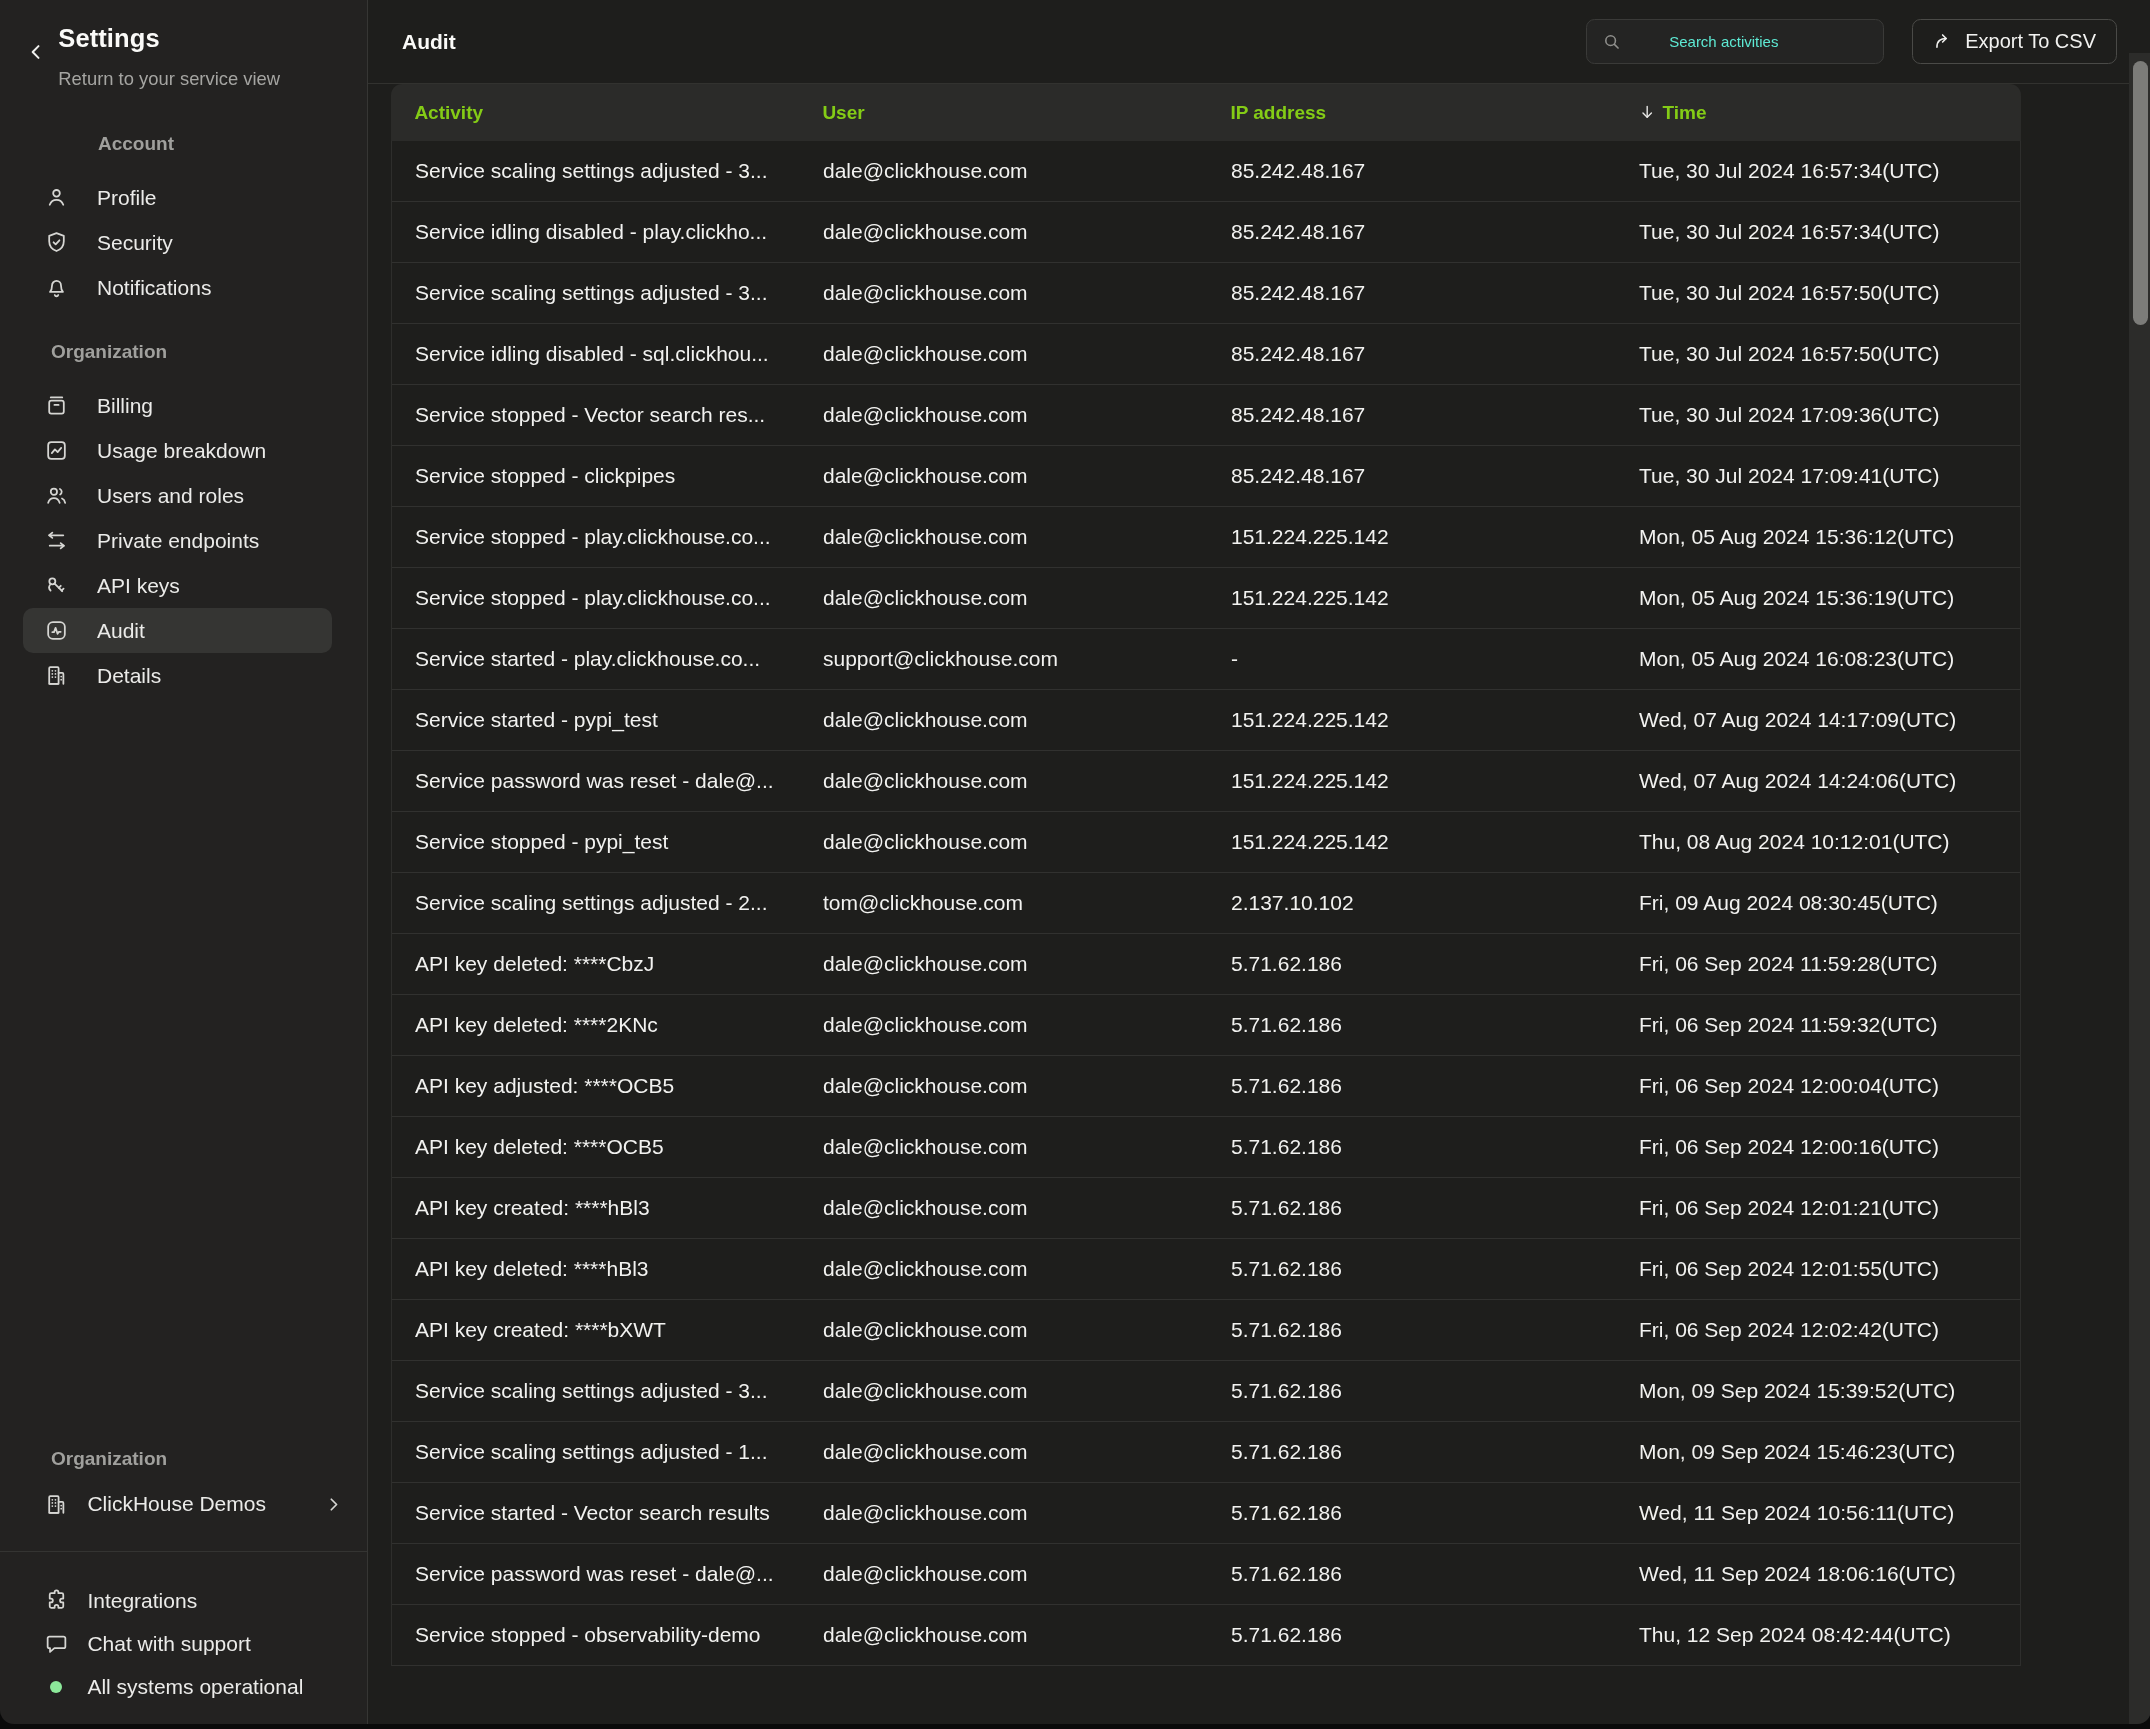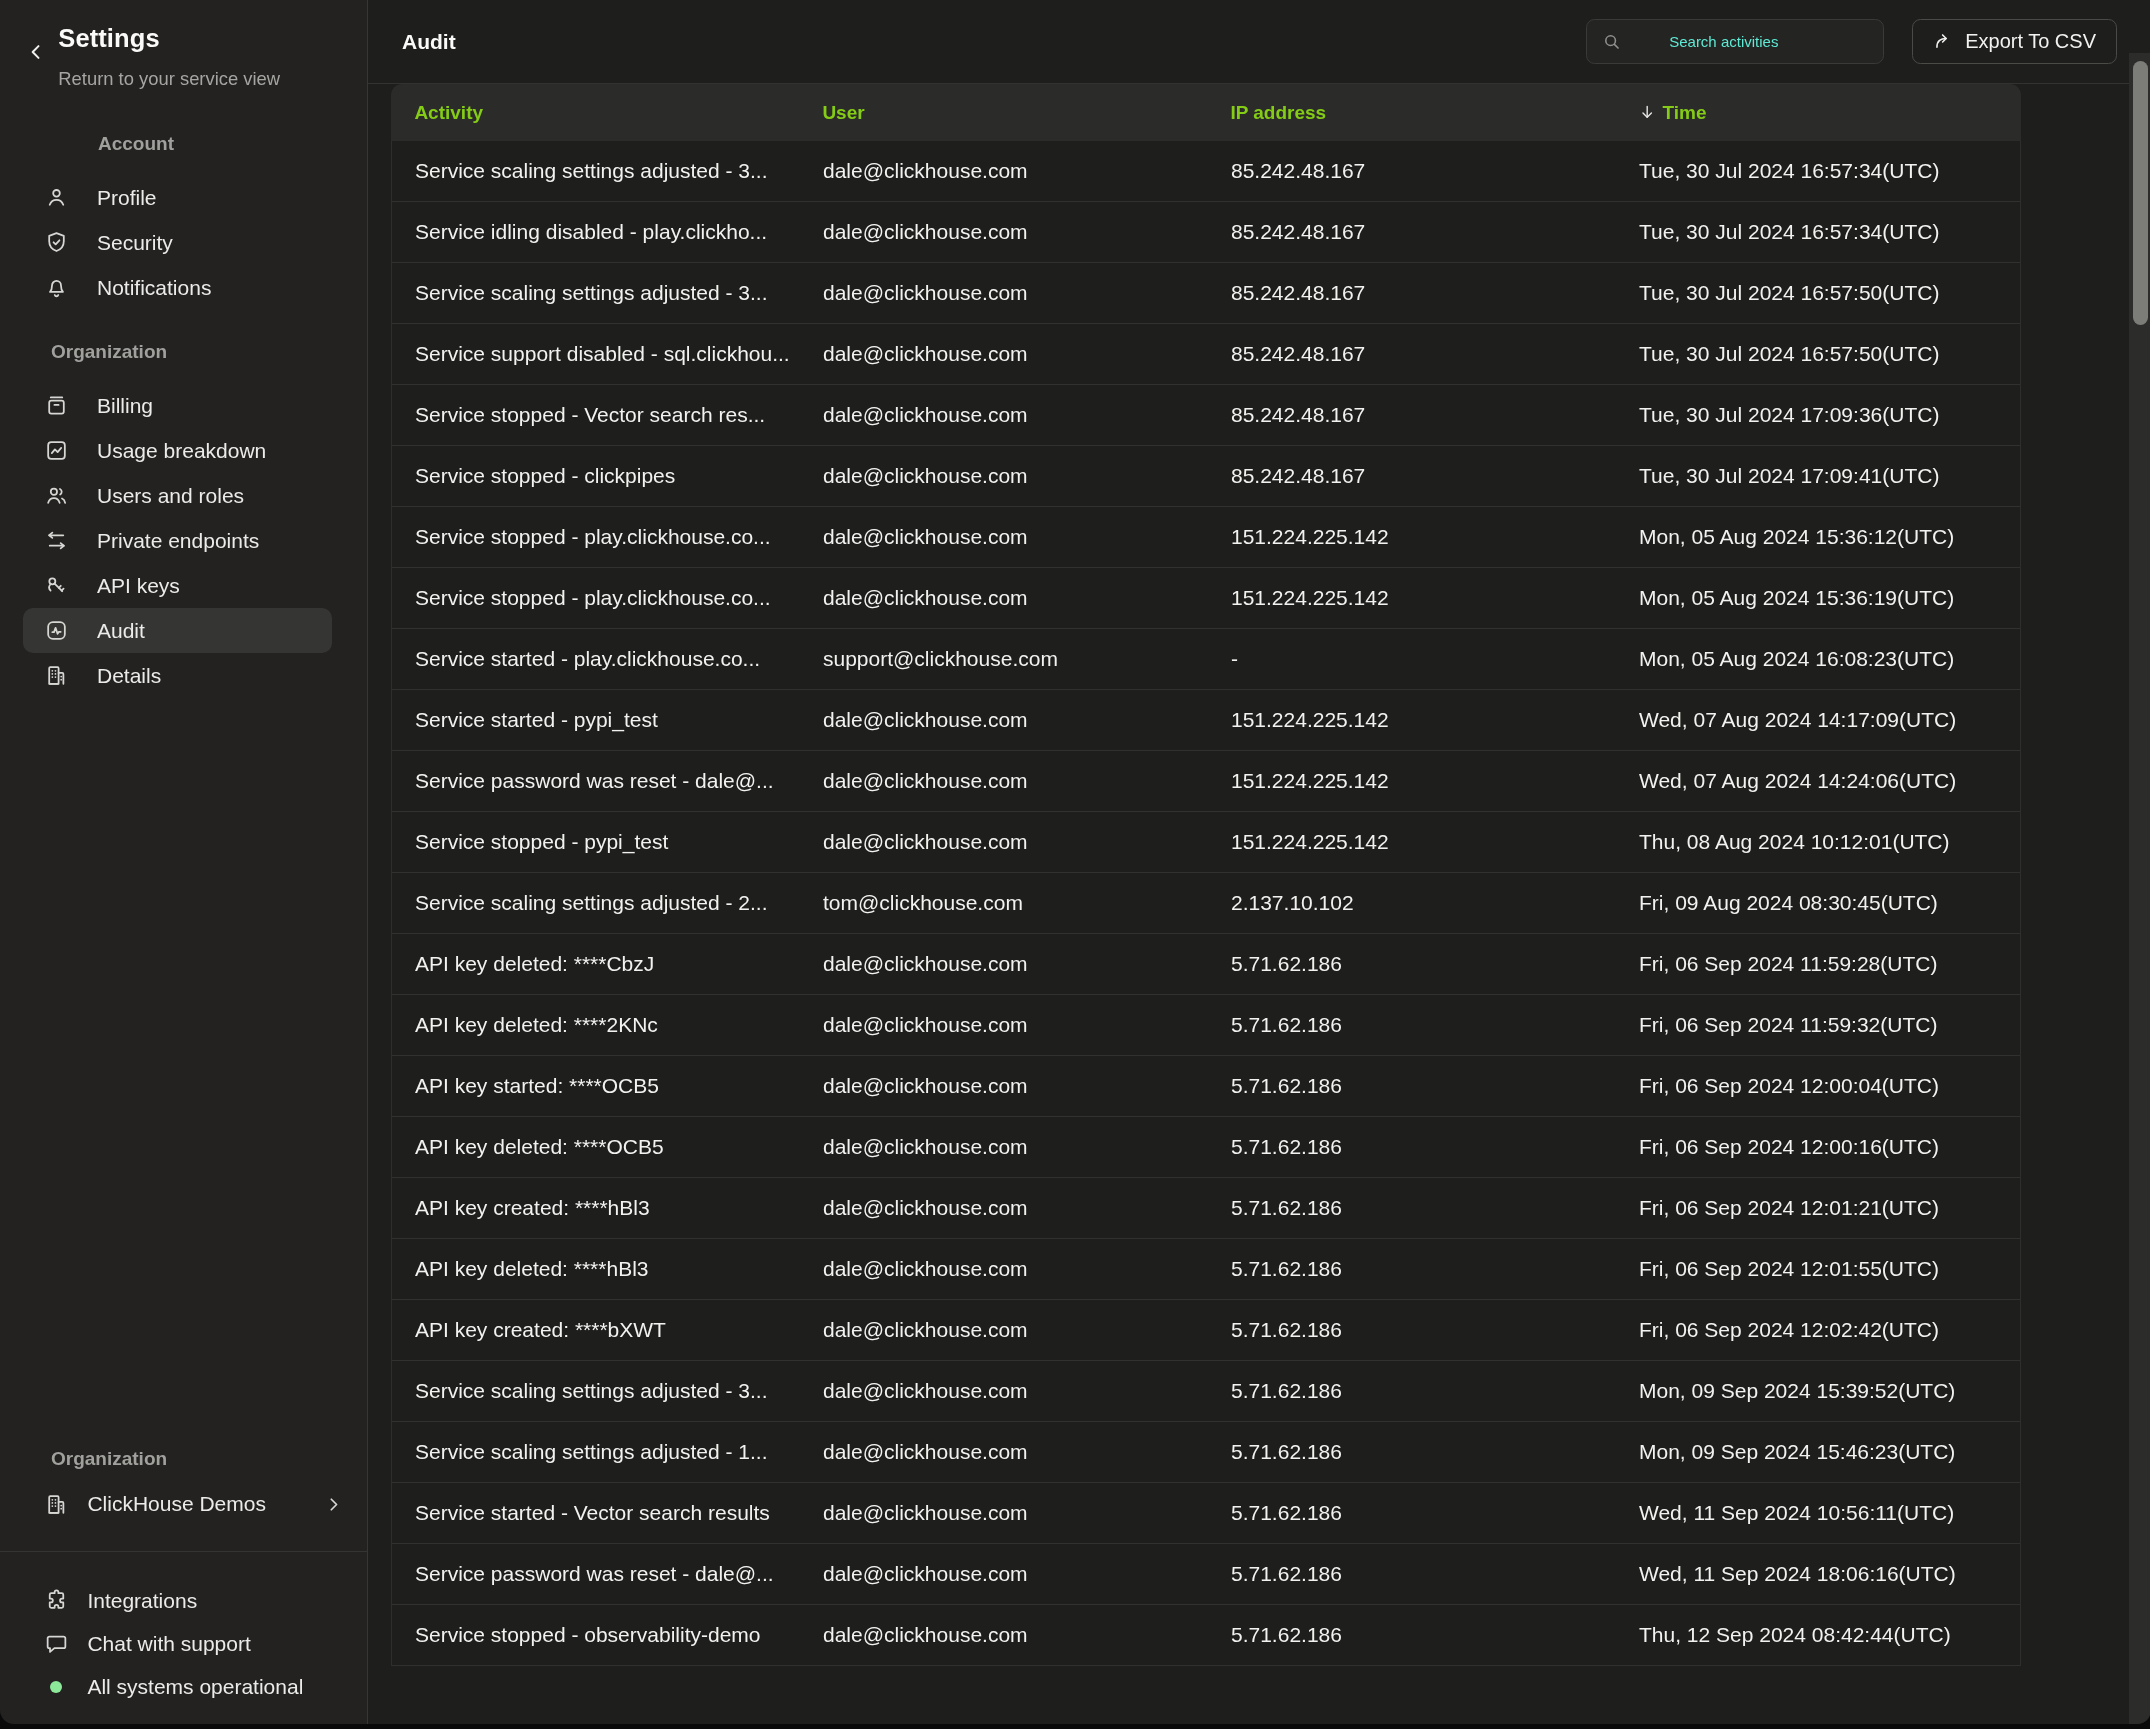--- a/index.html
+++ b/index.html
@@ -301,21 +301,21 @@
               <div class="cell">85.242.48.167</div>
               <div class="cell">Tue, 30 Jul 2024 16:57:34(UTC)</div>
             </div>
             <div class="trow">
               <div class="cell">Service scaling settings adjusted - 3...</div>
               <div class="cell">dale@clickhouse.com</div>
               <div class="cell">85.242.48.167</div>
               <div class="cell">Tue, 30 Jul 2024 16:57:50(UTC)</div>
             </div>
             <div class="trow">
-              <div class="cell">Service support disabled - sql.clickhou...</div>
+              <div class="cell">Service idling disabled - sql.clickhou...</div>
               <div class="cell">dale@clickhouse.com</div>
               <div class="cell">85.242.48.167</div>
               <div class="cell">Tue, 30 Jul 2024 16:57:50(UTC)</div>
             </div>
             <div class="trow">
               <div class="cell">Service stopped - Vector search res...</div>
               <div class="cell">dale@clickhouse.com</div>
               <div class="cell">85.242.48.167</div>
               <div class="cell">Tue, 30 Jul 2024 17:09:36(UTC)</div>
             </div>
@@ -373,21 +373,21 @@
               <div class="cell">5.71.62.186</div>
               <div class="cell">Fri, 06 Sep 2024 11:59:28(UTC)</div>
             </div>
             <div class="trow">
               <div class="cell">API key deleted: ****2KNc</div>
               <div class="cell">dale@clickhouse.com</div>
               <div class="cell">5.71.62.186</div>
               <div class="cell">Fri, 06 Sep 2024 11:59:32(UTC)</div>
             </div>
             <div class="trow">
-              <div class="cell">API key started: ****OCB5</div>
+              <div class="cell">API key adjusted: ****OCB5</div>
               <div class="cell">dale@clickhouse.com</div>
               <div class="cell">5.71.62.186</div>
               <div class="cell">Fri, 06 Sep 2024 12:00:04(UTC)</div>
             </div>
             <div class="trow">
               <div class="cell">API key deleted: ****OCB5</div>
               <div class="cell">dale@clickhouse.com</div>
               <div class="cell">5.71.62.186</div>
               <div class="cell">Fri, 06 Sep 2024 12:00:16(UTC)</div>
             </div>

